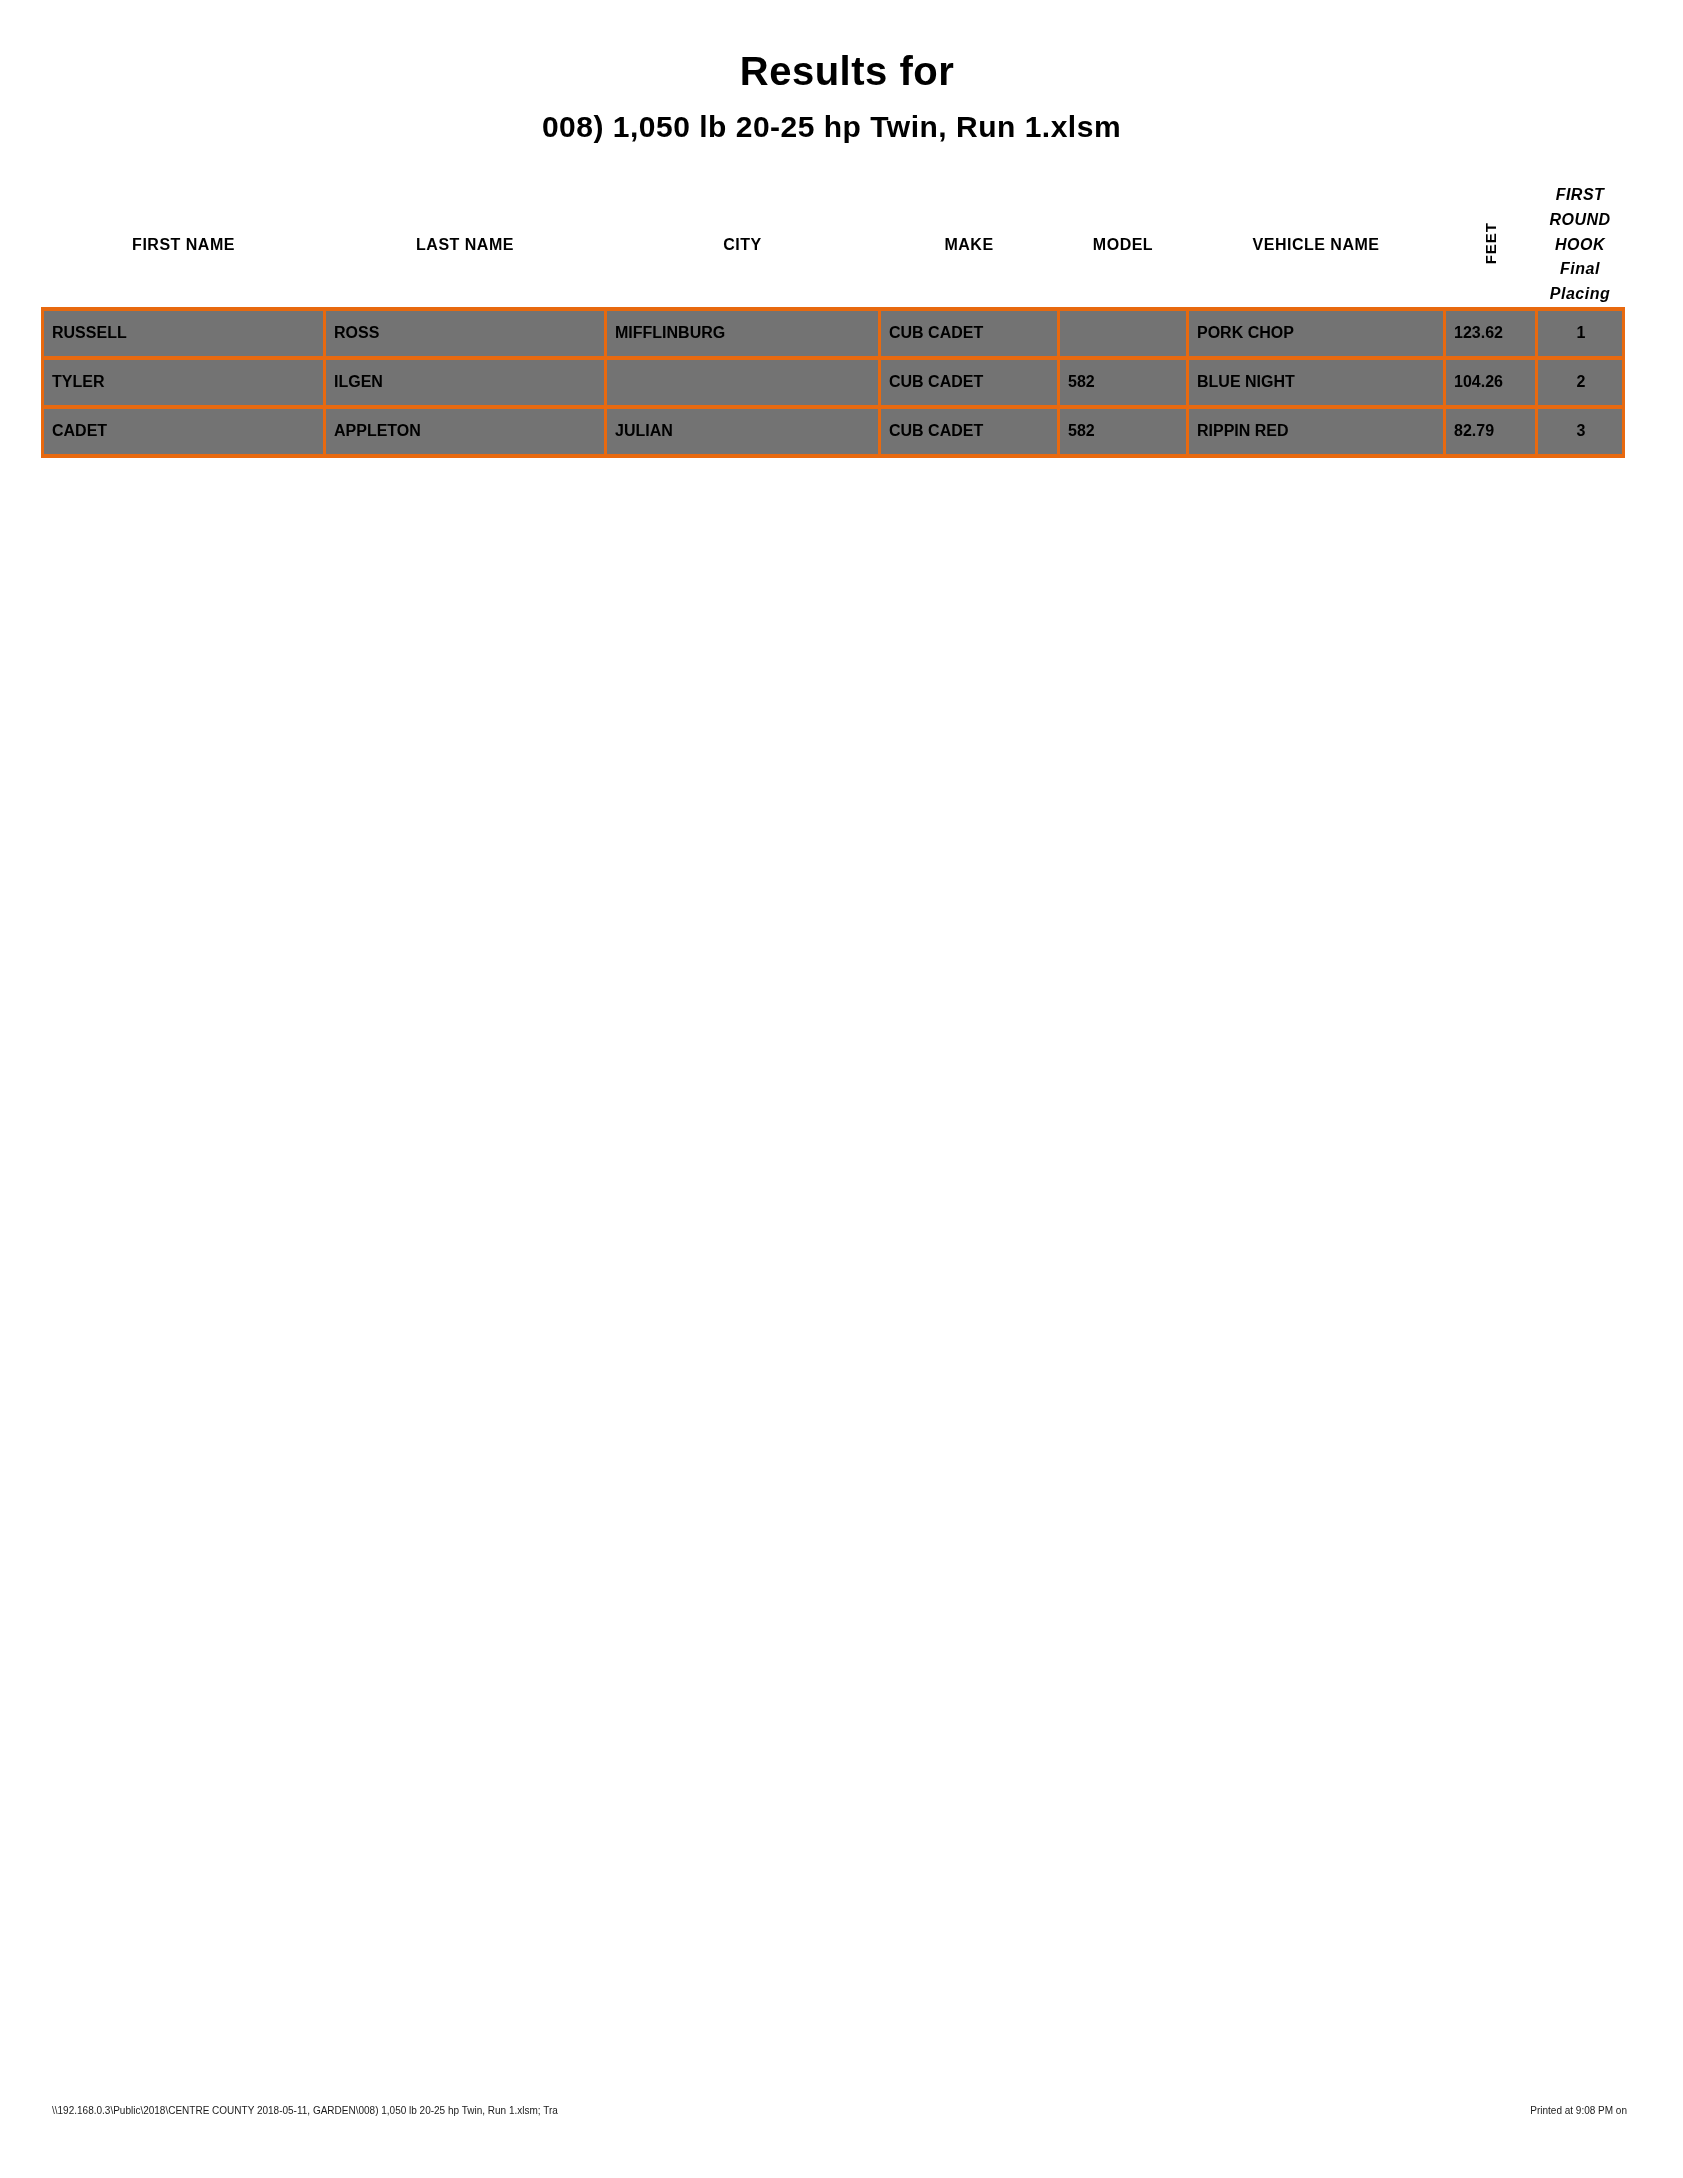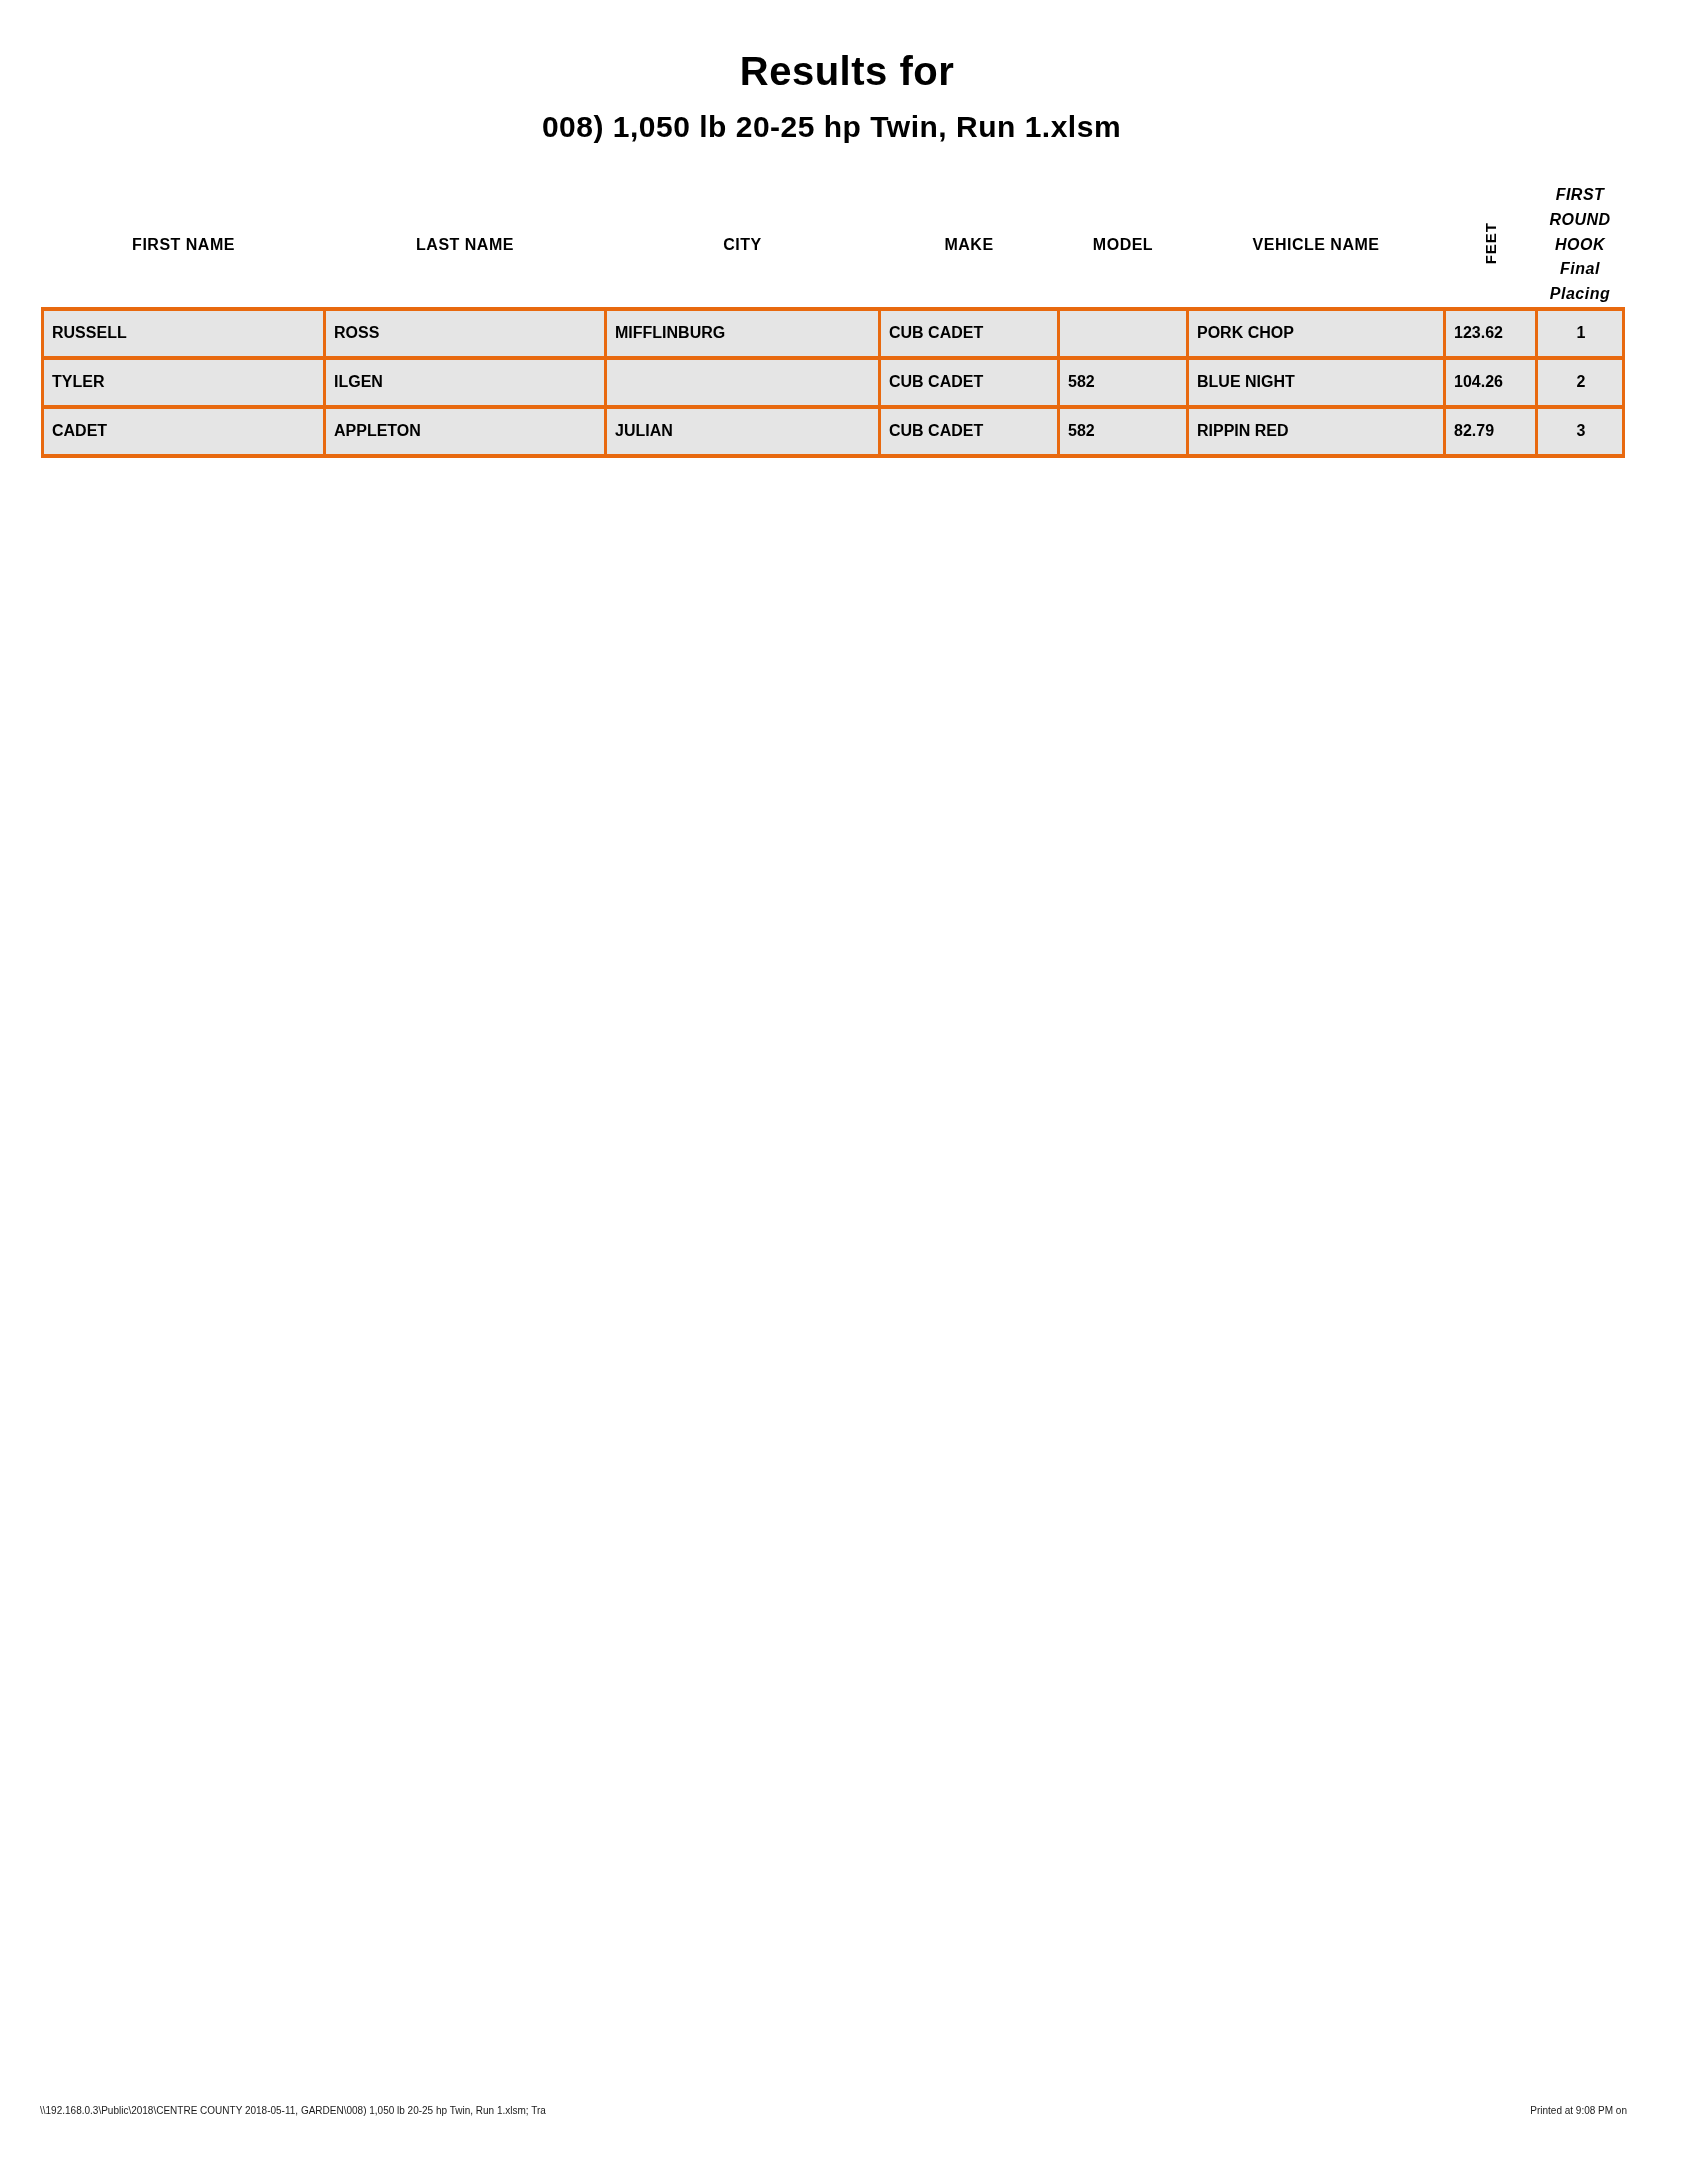--- a/index.html
+++ b/index.html
@@ -50,30 +50,30 @@
   }
   table.results tbody td{
     border:3px solid var(--orange);
     border-top-width:4px;
     border-bottom-width:4px;
     height:45px;
     vertical-align:middle;
     font-size:16px;
     font-weight:bold;
     padding:0 6px 0 8px;
-    background:#e5e5e5;
+    background:#737373;
     white-space:nowrap;
     overflow:hidden;
   }
   td.feet{padding-right:14px;}
   td.placing{text-align:center;padding:0;}
 
   
   .footer-left{
-    position:absolute;left:40px;top:2105px;
+    position:absolute;left:52px;top:2105px;
     font-size:10px;color:#1a1a1a;white-space:nowrap;
   }
   .footer-right{
     position:absolute;right:56px;top:2105px;
     font-size:10px;color:#1a1a1a;white-space:nowrap;
   }
 </style>
 </head>
 <body>
 

